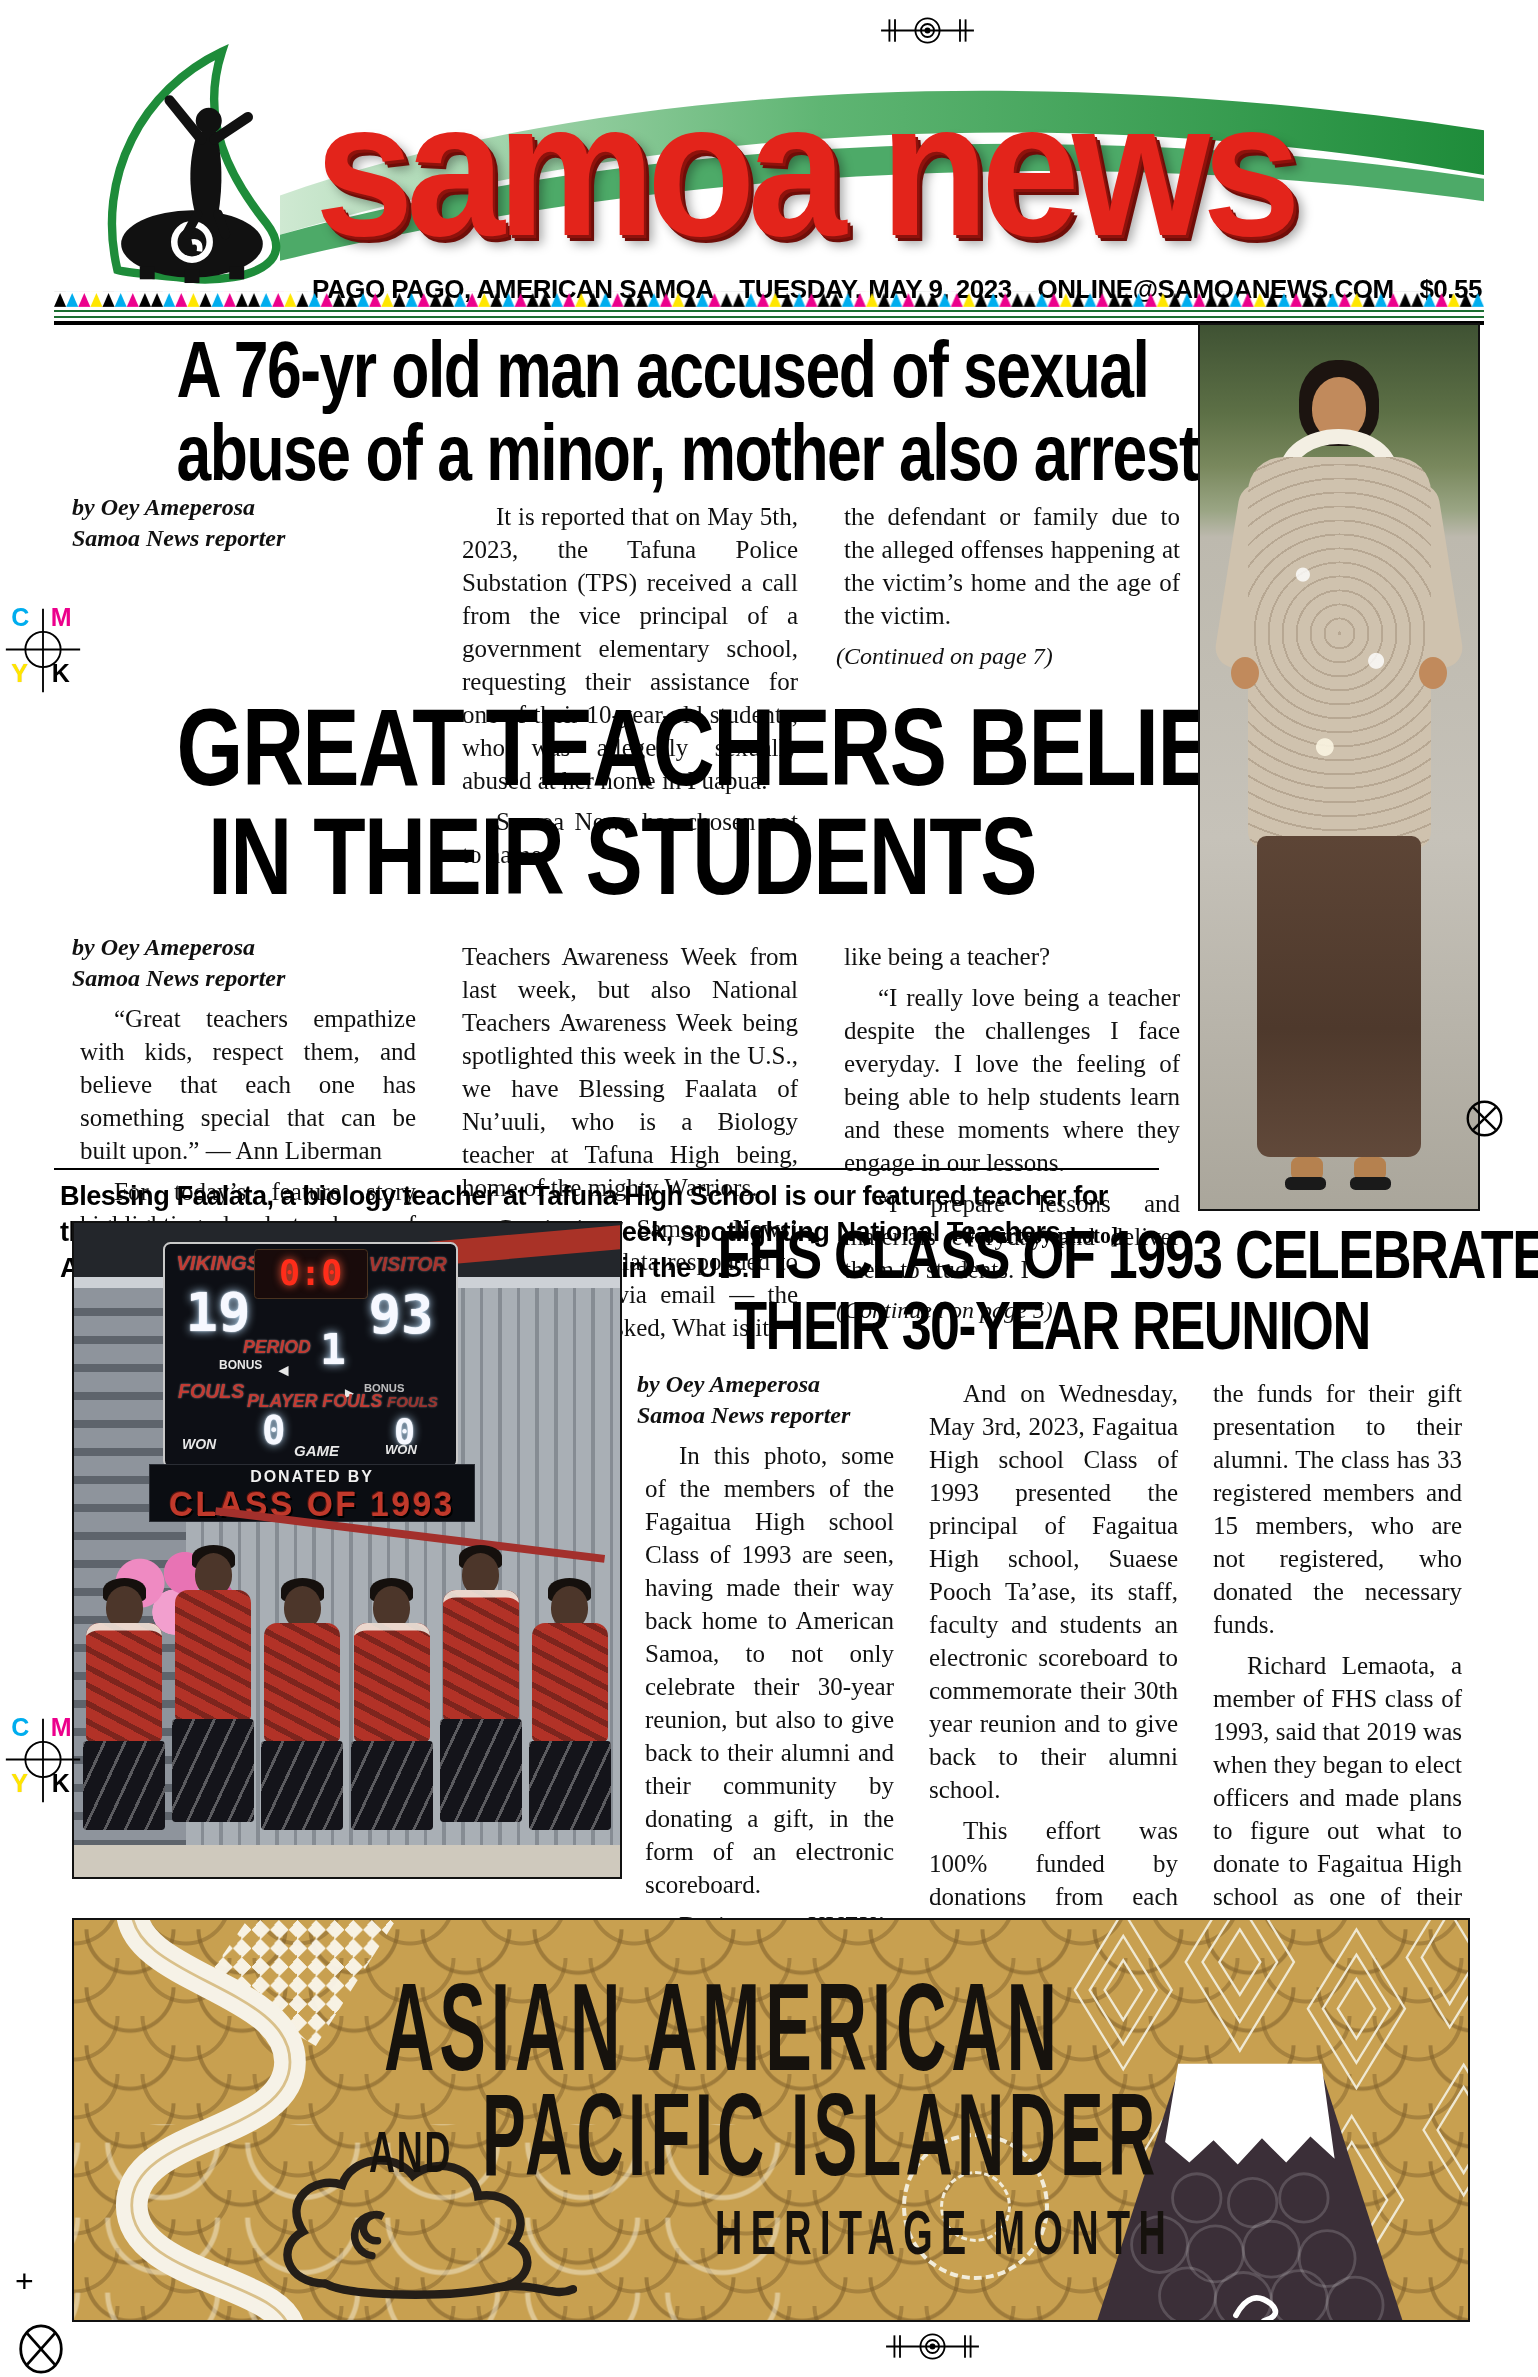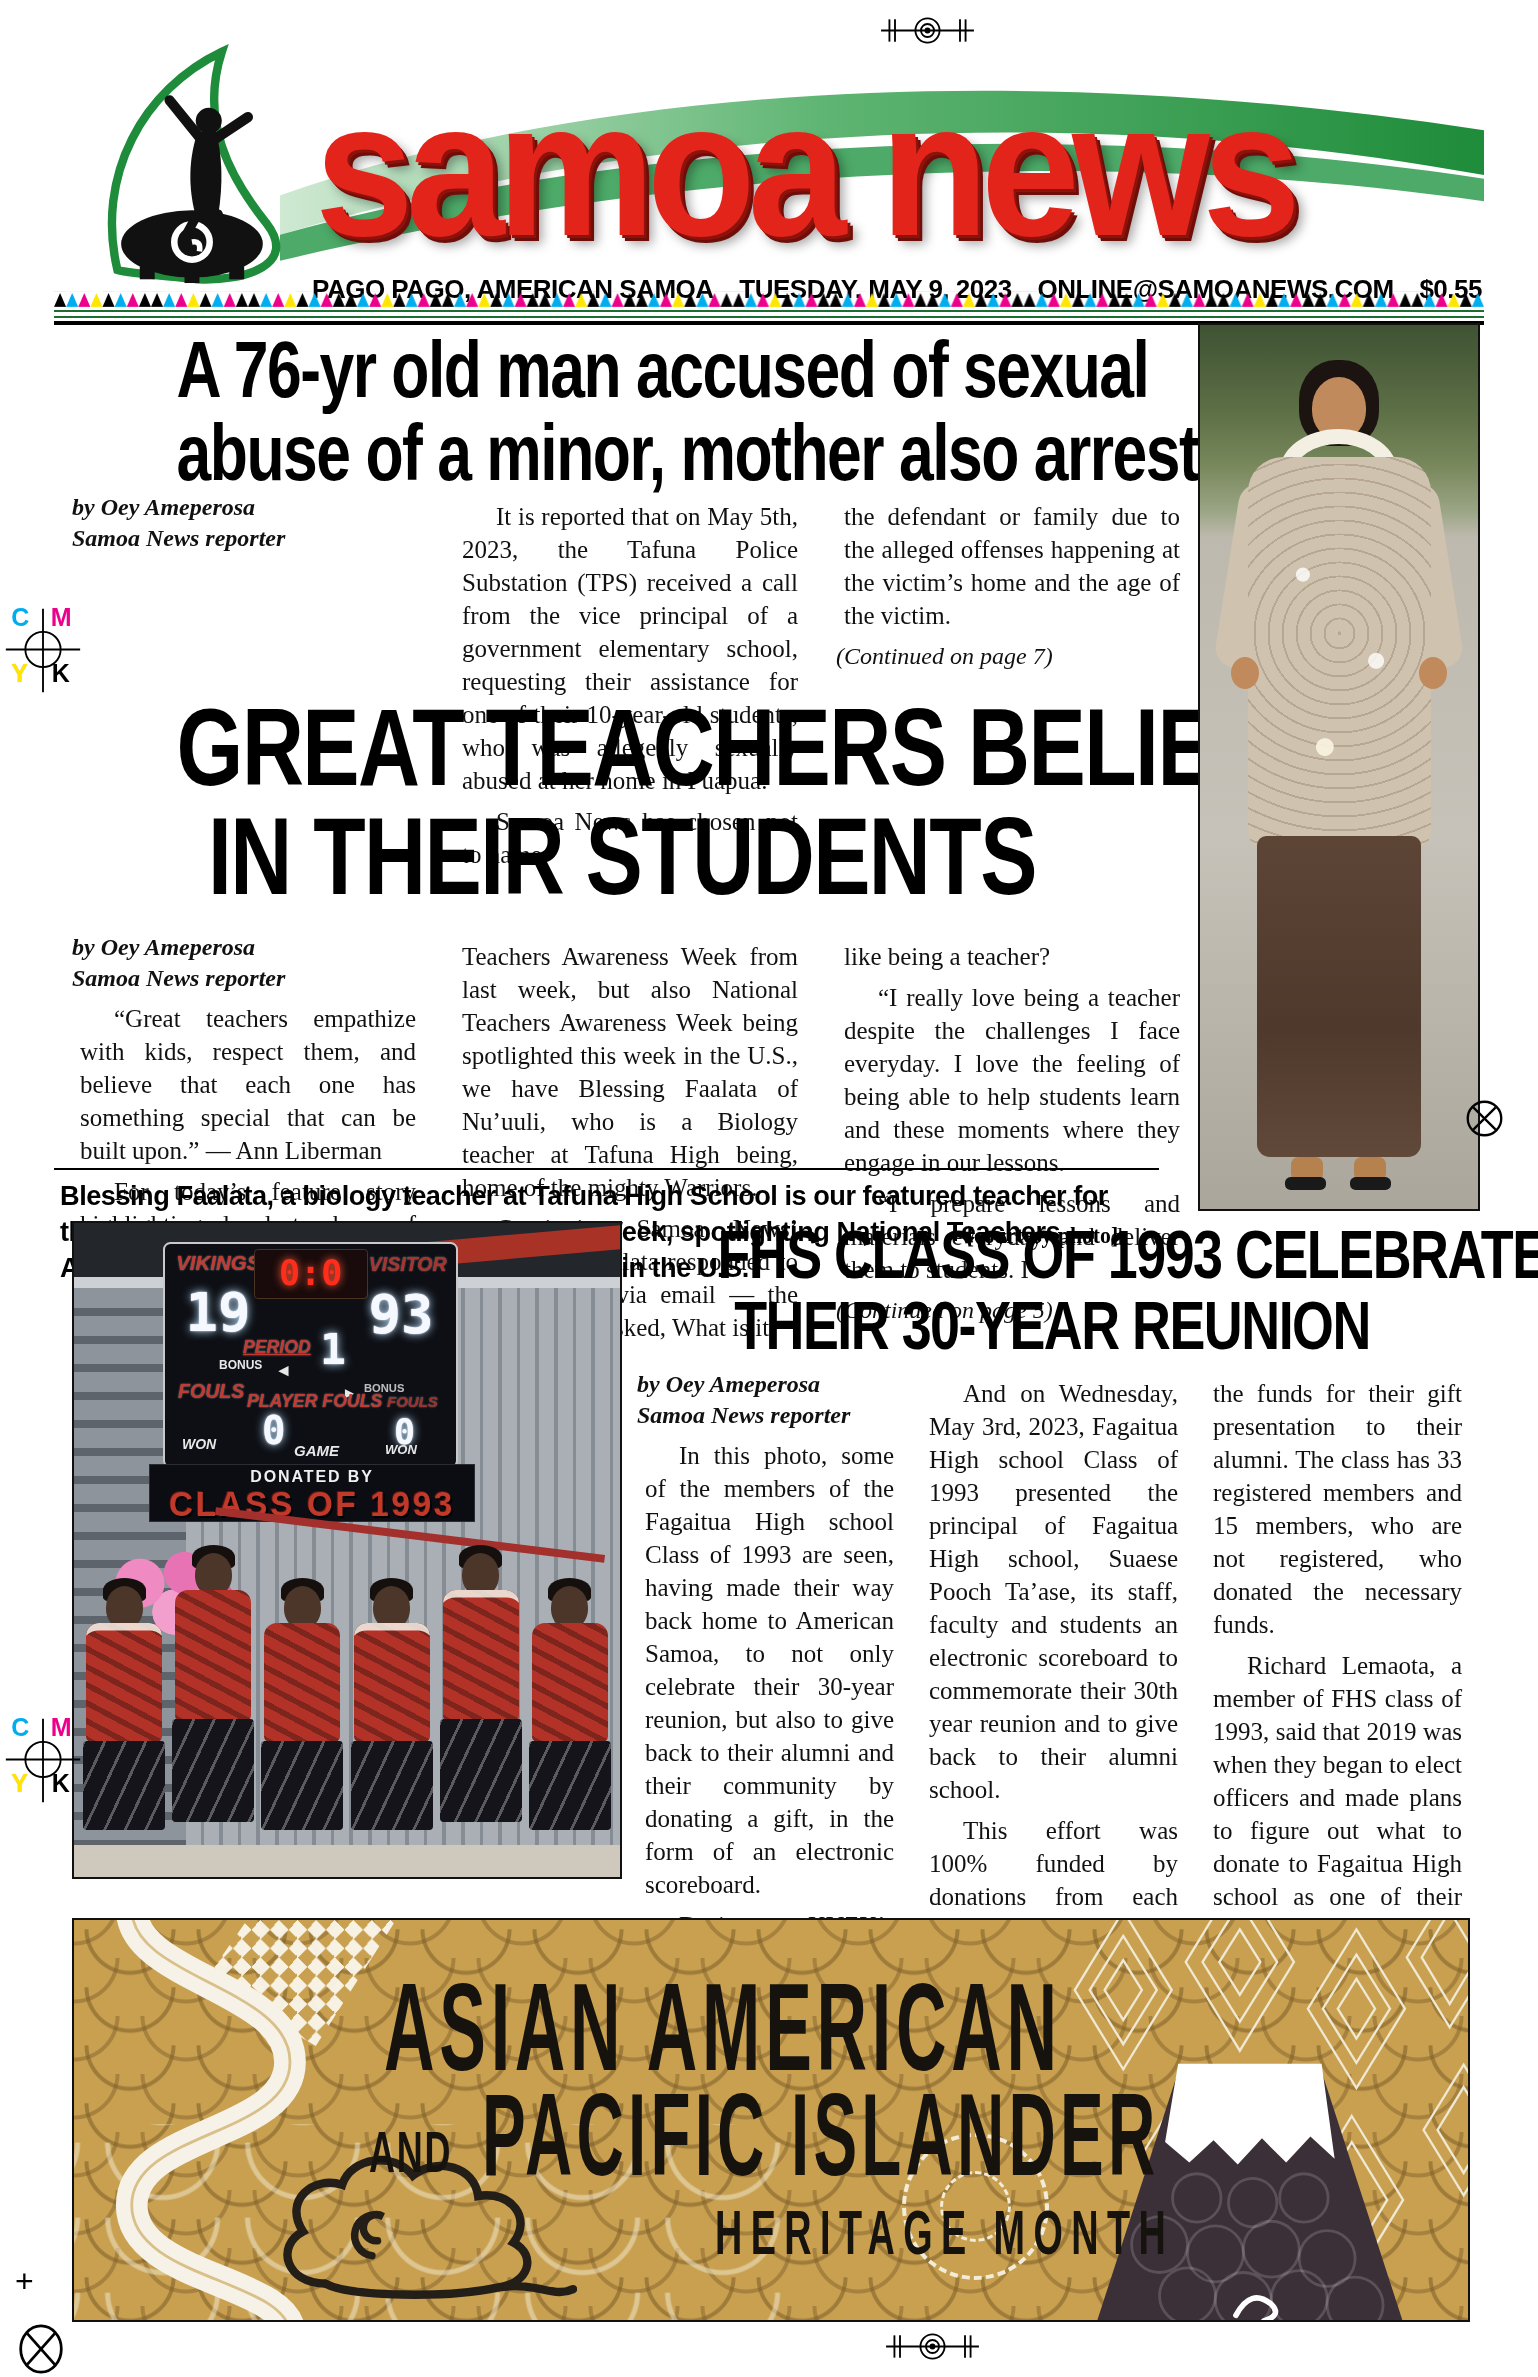--- a/index.html
+++ b/index.html
@@ -300,21 +300,21 @@
     <div class="cp-beam-red"></div>
     <div class="cp-beam-sil"></div>
     <div class="cp-bleach"></div>
     <div class="board">
       <span class="lbl" style="left:11.2px;top:7.5px;font-size:20.5px;">VIKINGS</span>
       <div class="clockbox"></div>
       <span class="ledr" style="left:114px;top:9.3px;font-size:35px;">0:0</span>
       <span class="lbl" style="right:9.3px;top:9.3px;font-size:19.6px;opacity:.85;">VISITOR</span>
       <span class="led" style="left:20.5px;top:37px;font-size:54px;">19</span>
       <span class="led" style="right:22.4px;top:39px;font-size:54px;">93</span>
-      <span class="lbl" style="left:78px;top:93px;font-size:17.7px;text-decoration:underline;">PERIOD</span>
+      <span class="lbl" style="left:78px;top:93px;font-size:17.7px;">PERIOD</span>
       <span class="led" style="left:155px;top:80px;font-size:43px;">1</span>
       <span class="sm" style="left:54px;top:114px;font-size:12px;">BONUS</span>
       <span class="sm" style="left:110px;top:117px;font-size:17px;">◄</span>
       <span class="sm" style="left:177px;top:140px;font-size:15px;">►</span>
       <span class="sm" style="left:199px;top:138px;font-size:11.2px;opacity:.8;">BONUS</span>
       <span class="lbl" style="left:13px;top:136px;font-size:19.6px;">FOULS</span>
       <span class="lbl" style="left:82px;top:147px;font-size:17.7px;">PLAYER FOULS</span>
       <span class="lbl" style="left:222px;top:149px;font-size:15px;opacity:.8;">FOULS</span>
       <span class="led" style="left:97px;top:164px;font-size:39px;">0</span>
       <span class="led" style="left:229px;top:168px;font-size:35px;">0</span>

